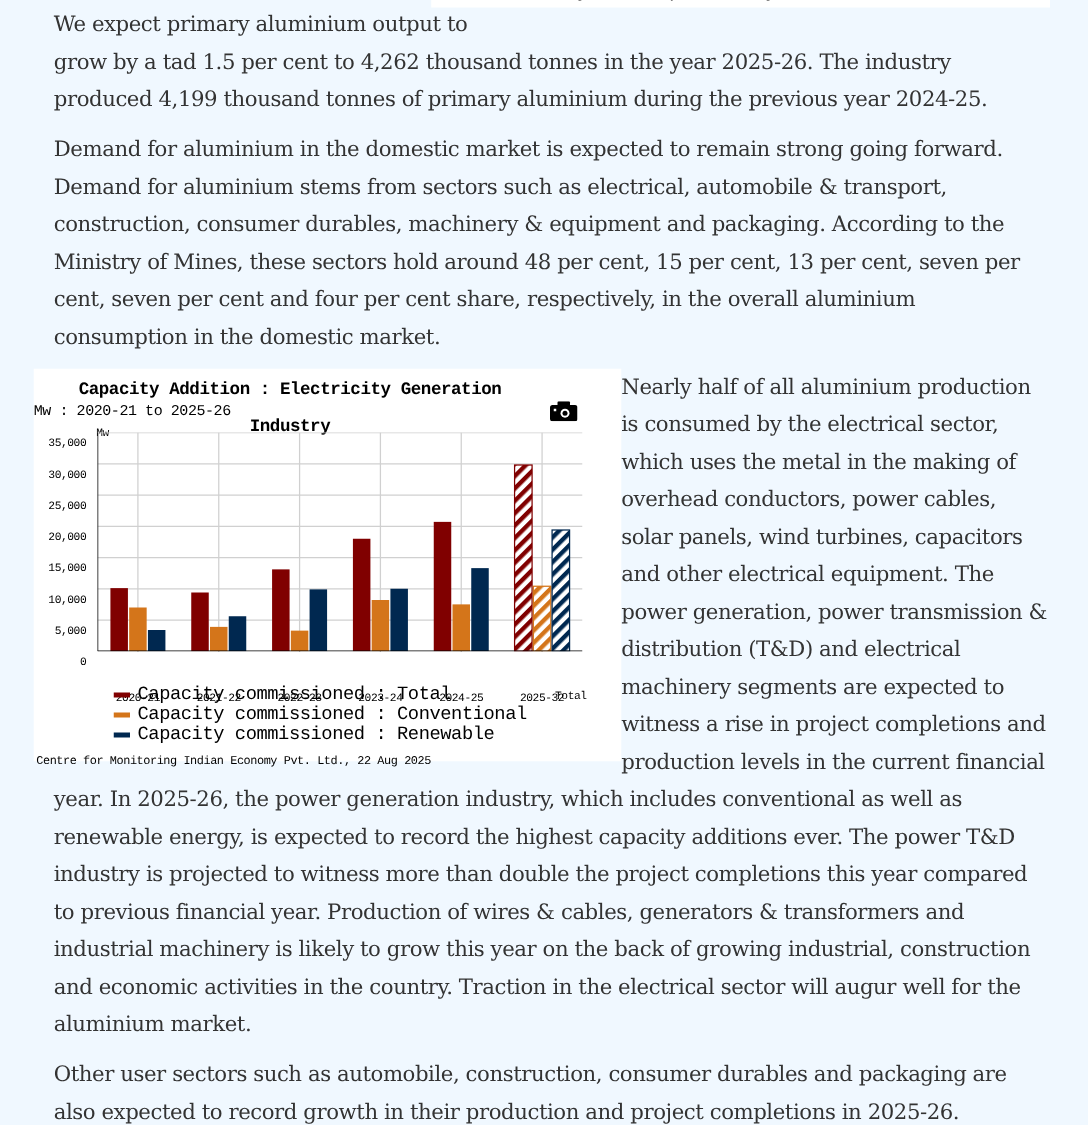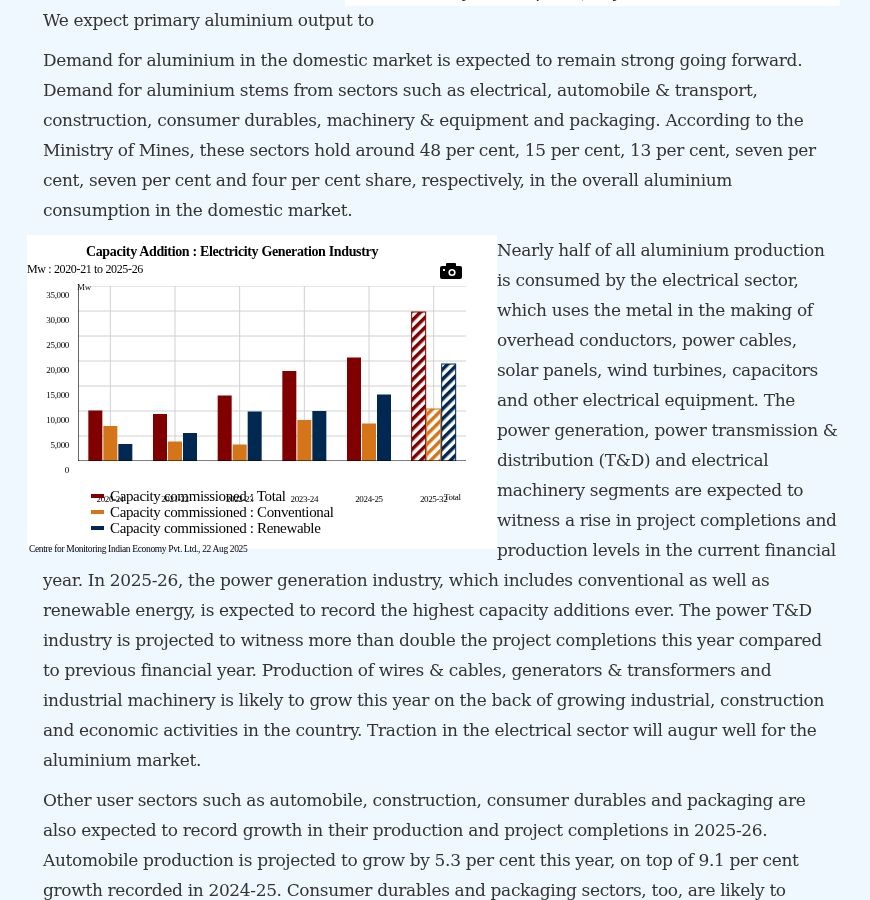--- a/index.html
+++ b/index.html
@@ -5,21 +5,21 @@
   html,body{margin:0;padding:0;}
   body{width:870px;height:900px;overflow:hidden;background:#f0f8ff;position:relative;
        font-family:"DejaVu Serif","Liberation Serif",serif;color:#333;}
   .prev-chart{position:absolute;left:345px;top:-10px;width:495px;height:16px;background:#fff;
        font-family:"Liberation Sans",sans-serif;font-size:10px;color:#000;}
   .prev-chart span{position:absolute;left:28px;top:0px;white-space:nowrap;}
   .article{position:absolute;left:27px;top:5px;width:815px;font-size:17px;line-height:30px;letter-spacing:-0.35px;}
   .article p{margin:0 0 10px 16px;}
   .first-line{display:block;}
   .chart{float:left;width:470px;height:314px;background:#fff;margin:0 0 0 0;position:relative;
-       font-family:Liberation Serif, serif;color:#000;}
+       font-family:Liberation Mono, monospace;color:#000;}
   .chart-title{position:absolute;left:0;width:410px;top:2px;text-align:center;font-weight:bold;font-size:14px;}
   .chart-sub{position:absolute;left:0;width:410px;top:19px;font-size:12px;}
   .camera{position:absolute;left:413px;top:24px;width:22px;height:16px;}
   .plot{position:absolute;left:51px;top:51px;width:388px;height:175px;}
   .ylabel-unit{position:absolute;left:50px;top:37px;font-size:9px;}
   .ytick{position:absolute;right:425px;font-size:9px;text-align:right;width:50px;}
   .xtick{position:absolute;top:249px;font-size:9px;width:50px;text-align:center;}
   .xaxis-title{position:absolute;left:417px;top:247px;font-size:9px;}
   .legend{position:absolute;left:64px;top:253px;font-size:15px;line-height:16px;}
   .legend .row{display:flex;align-items:center;}
@@ -29,21 +29,21 @@
 </style>
 </head>
 <body>
 
 <div class="prev-chart">
   <span>Centre for Monitoring Indian Economy Pvt. Ltd., 22 Aug 2025</span>
 </div>
 
 <div class="article">
   <p>
-    <span class="first-line">We expect primary aluminium output to</span>
+    <span class="first-line">We expect primary aluminium output to</span><span>grow by a tad 1.5 per cent to 4,262 thousand tonnes in the year 2025-26. The industry produced 4,199 thousand tonnes of primary aluminium during the previous year 2024-25.</span>
   </p>
   <p>Demand for aluminium in the domestic market is expected to remain strong going forward. Demand for aluminium stems from sectors such as electrical, automobile &amp; transport, construction, consumer durables, machinery &amp; equipment and packaging. According to the Ministry of Mines, these sectors hold around 48 per cent, 15 per cent, 13 per cent, seven per cent, seven per cent and four per cent share, respectively, in the overall aluminium consumption in the domestic market.</p>
 
   <div class="chart" id="chart">
     <div class="chart-title">Capacity Addition : Electricity Generation Industry</div>
     <div class="chart-sub">Mw : 2020-21 to 2025-26</div>
     <div class="camera">
       <svg width="22" height="16" viewBox="0 0 22 16">
         <rect x="0" y="3" width="22" height="13" rx="2" fill="#000"></rect>
         <rect x="6" y="0" width="10" height="5" rx="1" fill="#000"></rect>

